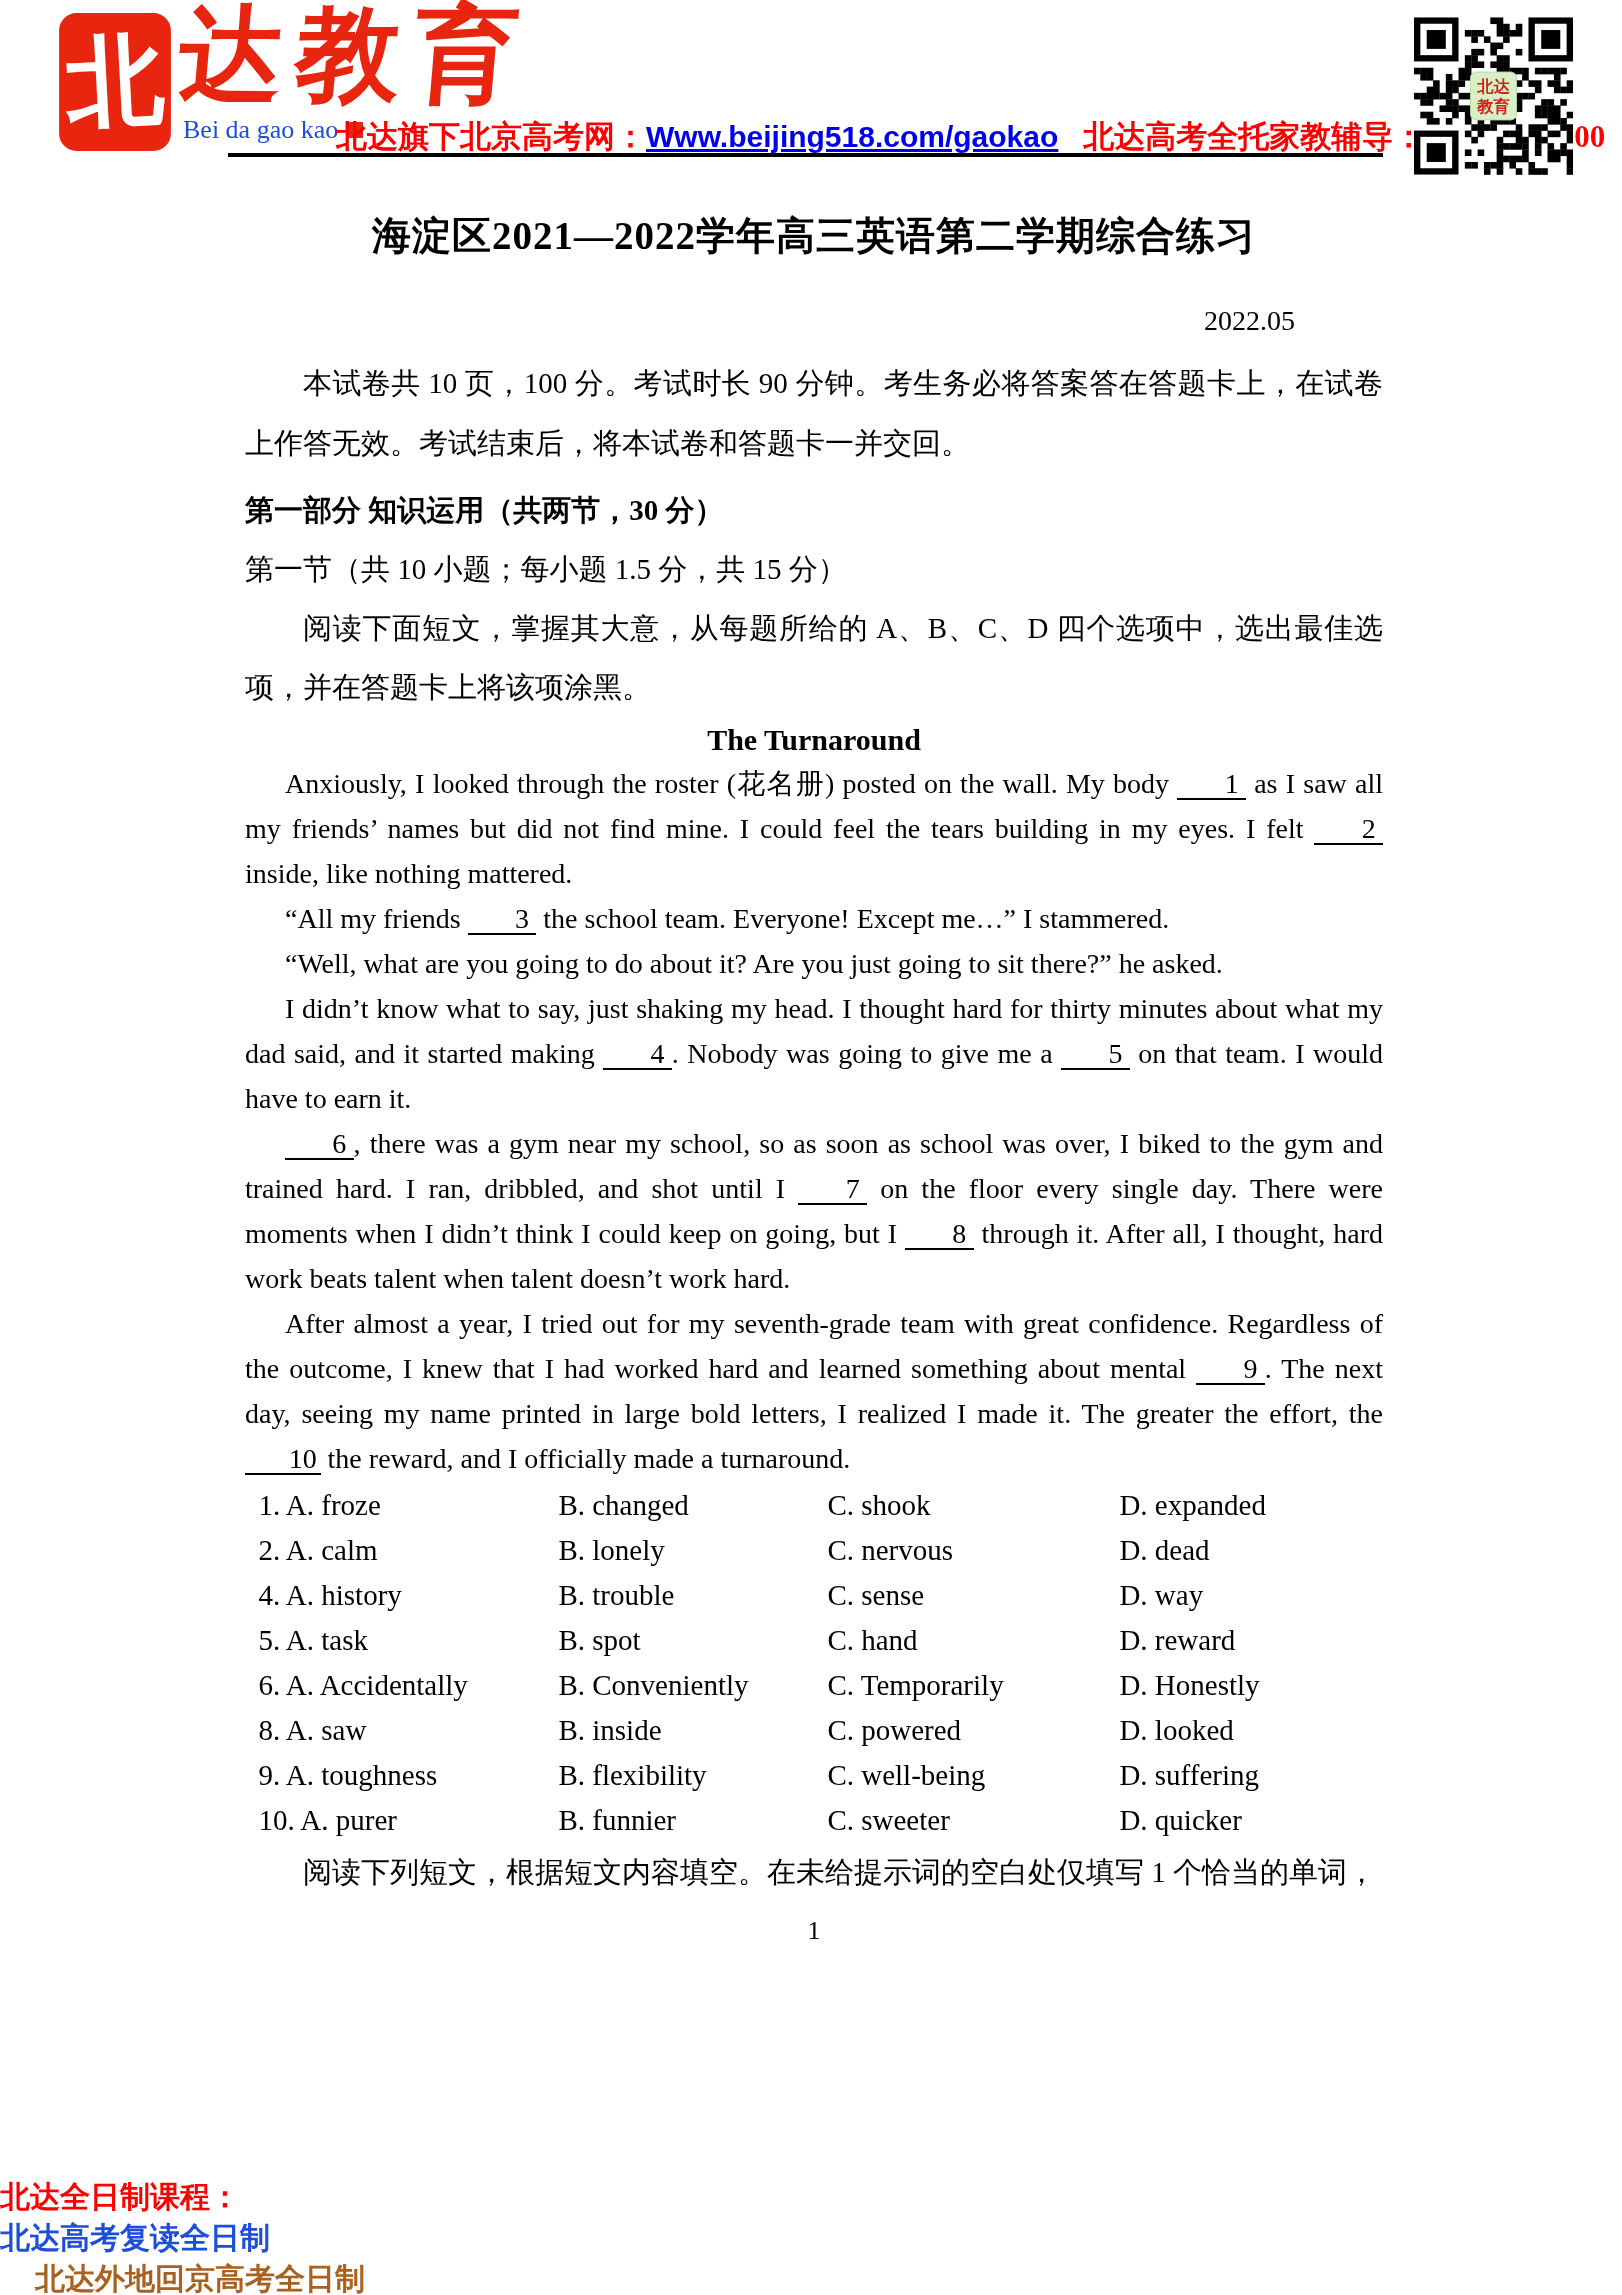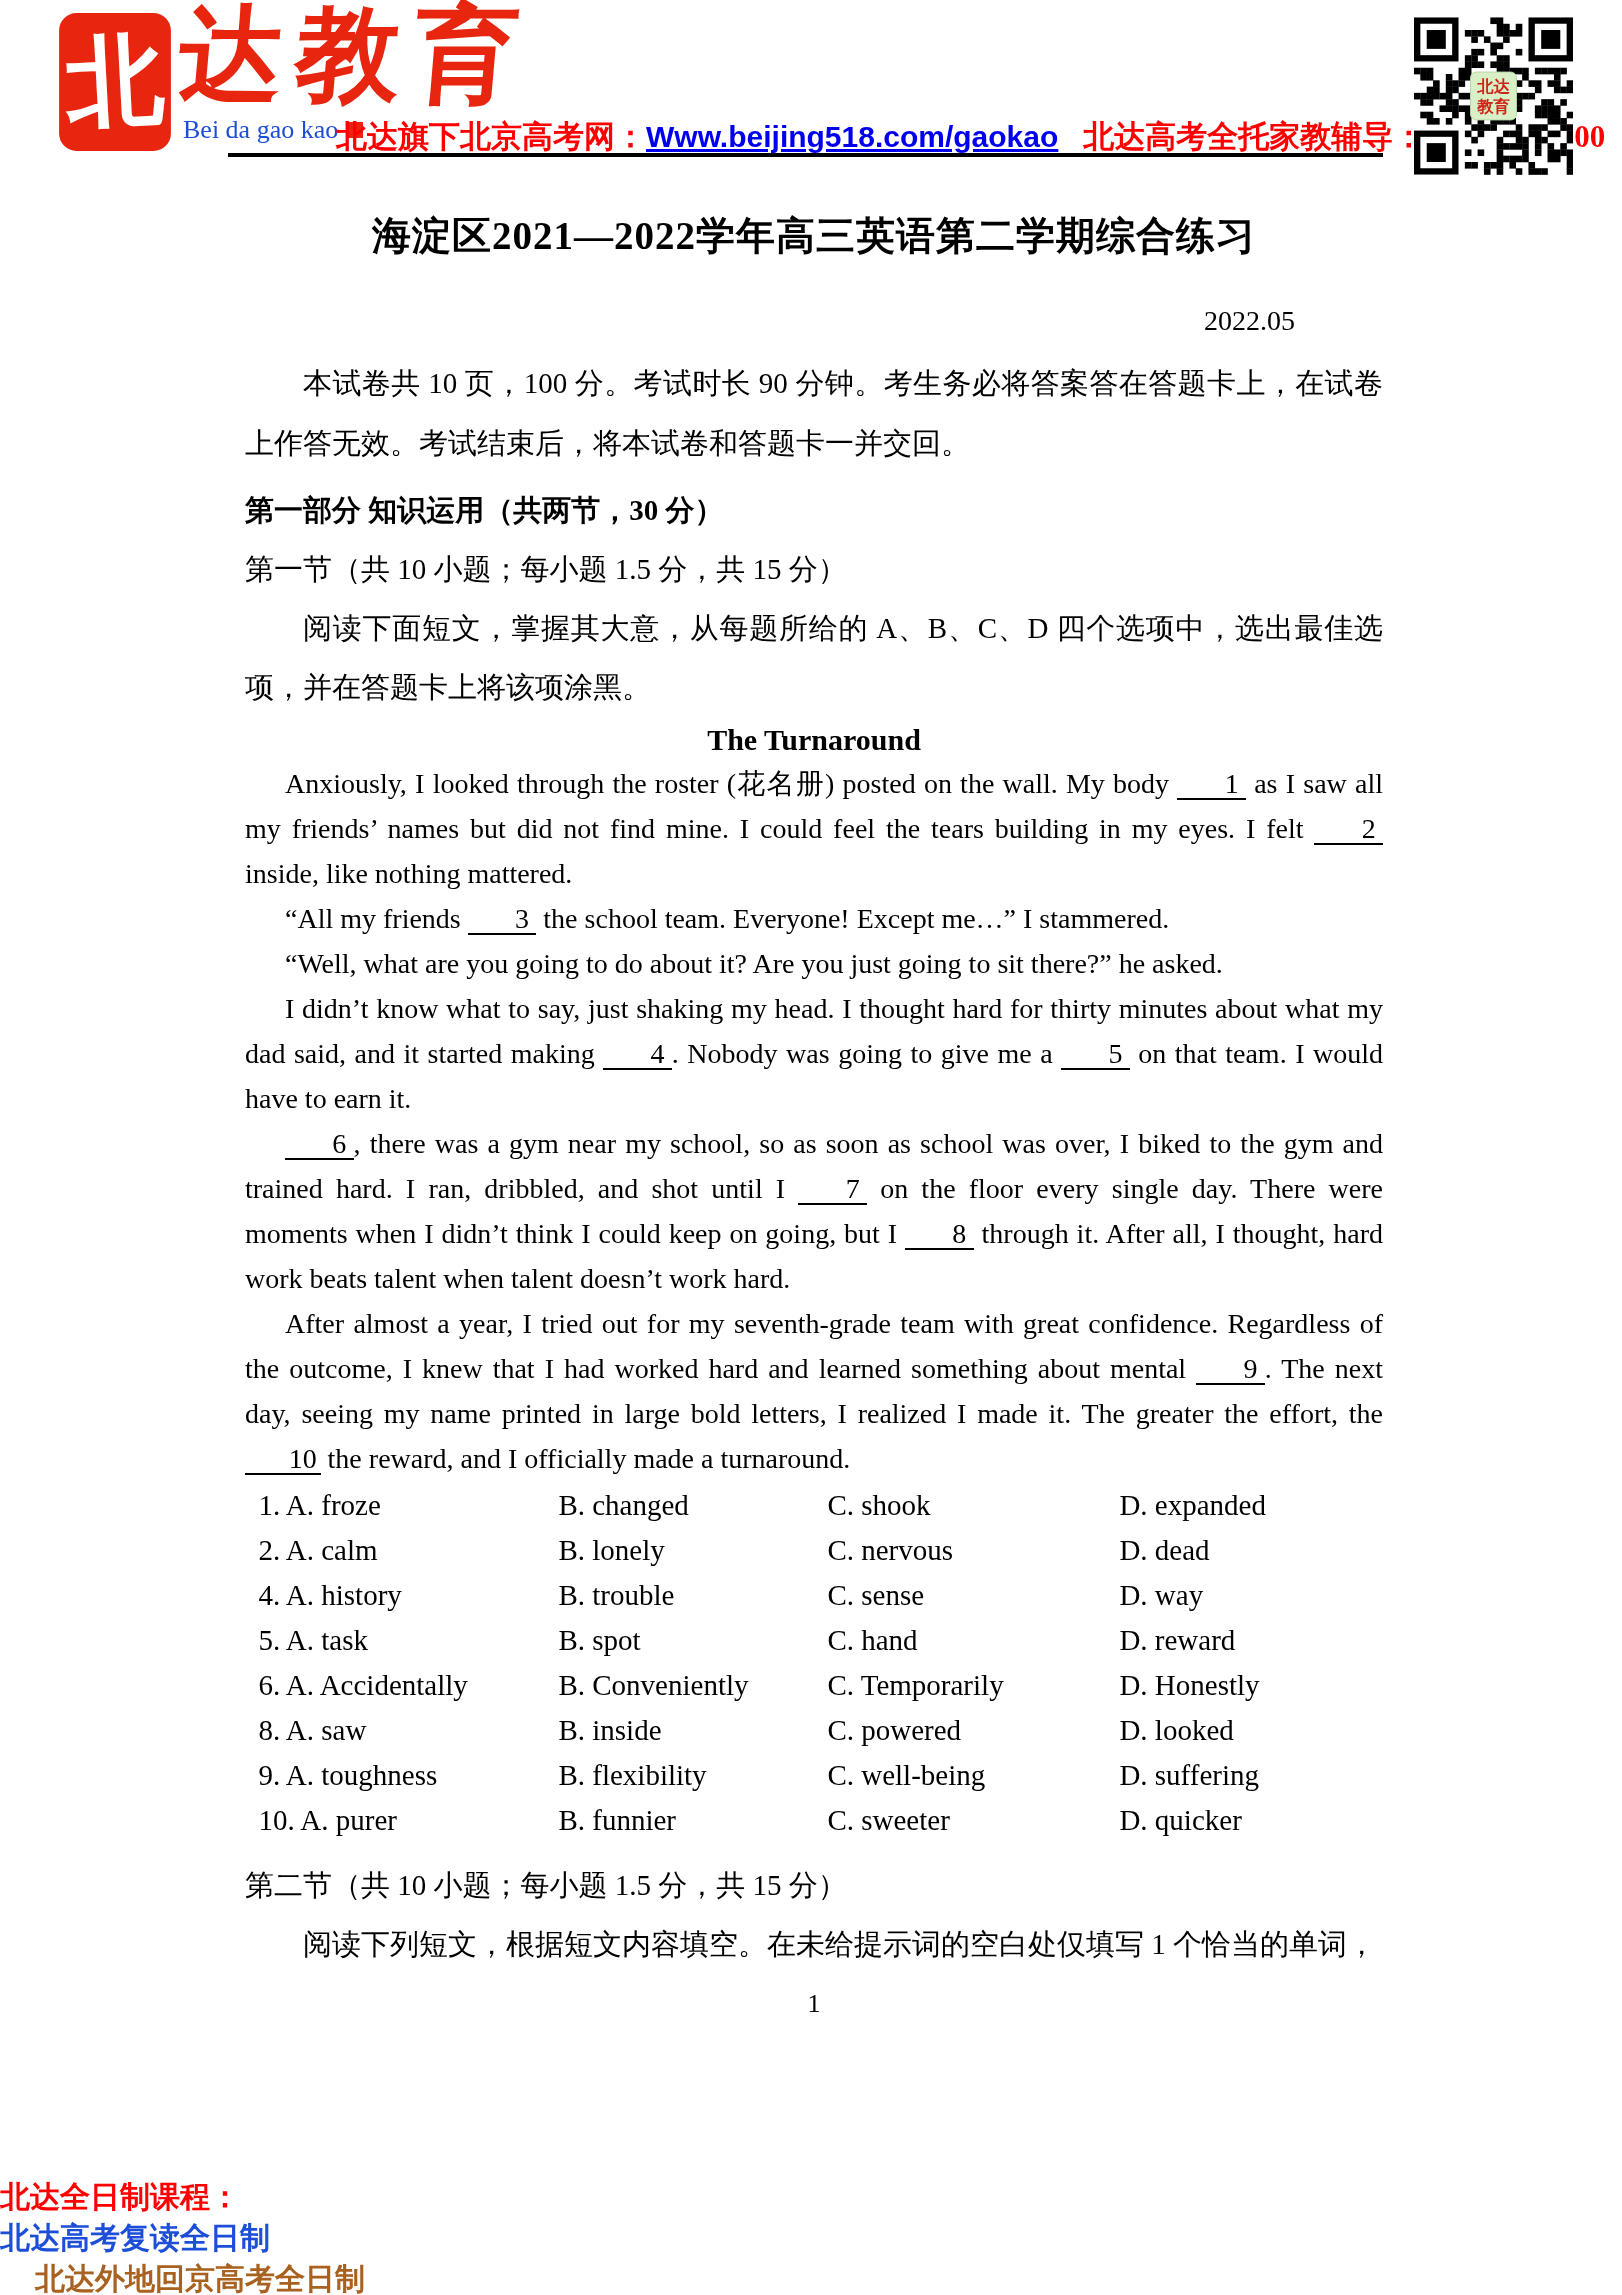--- a/index.html
+++ b/index.html
@@ -340,21 +340,20 @@
         <span>C. well-being</span>
         <span>D. suffering</span>
       </div>
       <div class="opt-row">
         <span>10. A. purer</span>
         <span>B. funnier</span>
         <span>C. sweeter</span>
         <span>D. quicker</span>
       </div>
     </div>
-  <div class="h-sec h-sec2">第二节（共 10 小题；每小题 1.5 分，共 15 分）</div>
   <div class="instr">阅读下列短文，根据短文内容填空。在未给提示词的空白处仅填写 1 个恰当的单词，</div>
   <div class="page-num">1</div>
 </div>
 
 <div class="footer" id="footer">
     <span class="seg" style="color: rgb(255, 0, 0);">北达全日制课程：</span>
     <span class="seg" style="color: #1d4ed8;">北达高考复读全日制</span>
     <span class="seg" style="color: rgb(169, 97, 31);">北达外地回京高考全日制</span>
     <span class="seg" style="color: #4c1d95;">高一至高三全日制</span>
     <span class="seg" style="color: rgb(255, 0, 0);">全国热线：400-6168-182</span>

